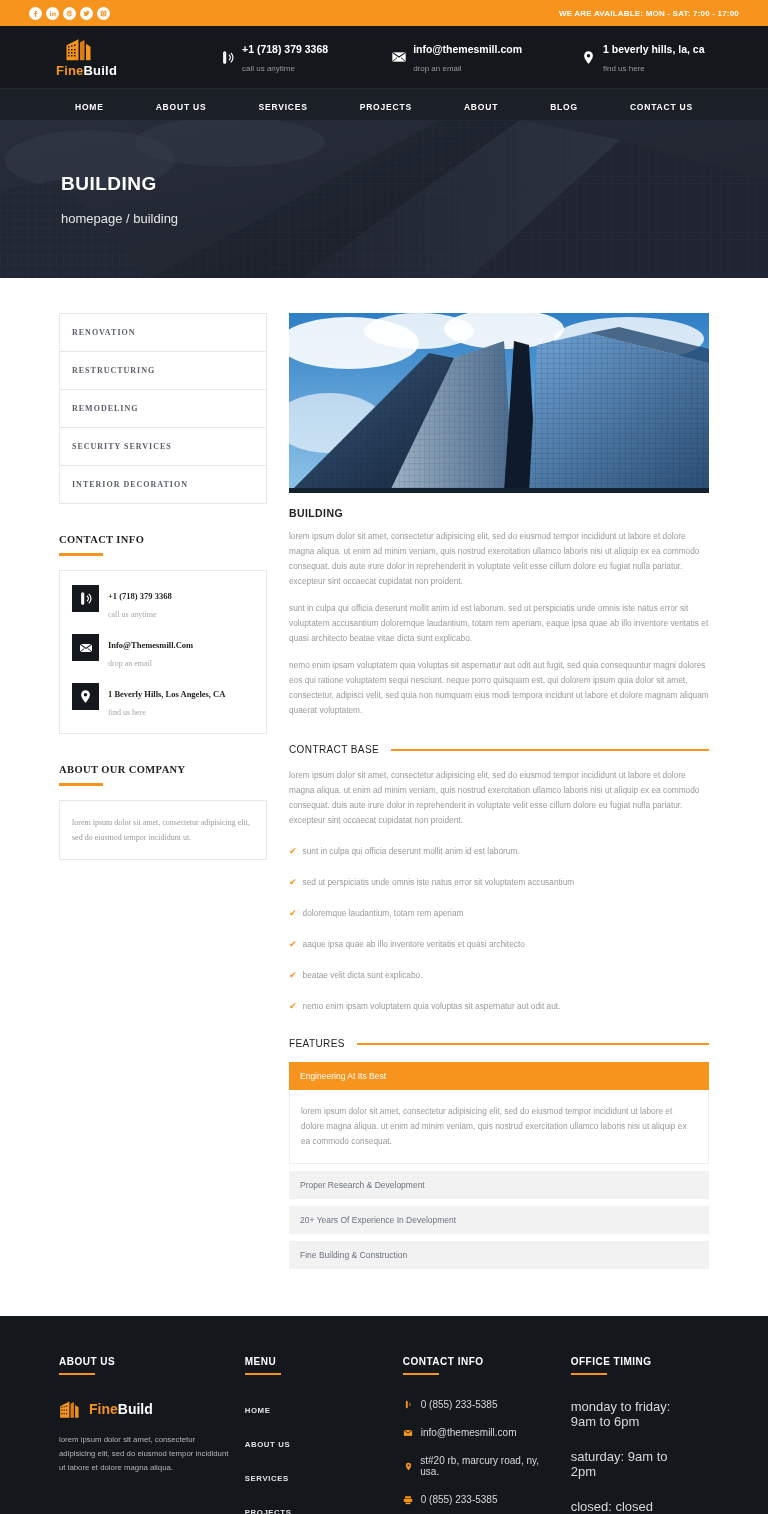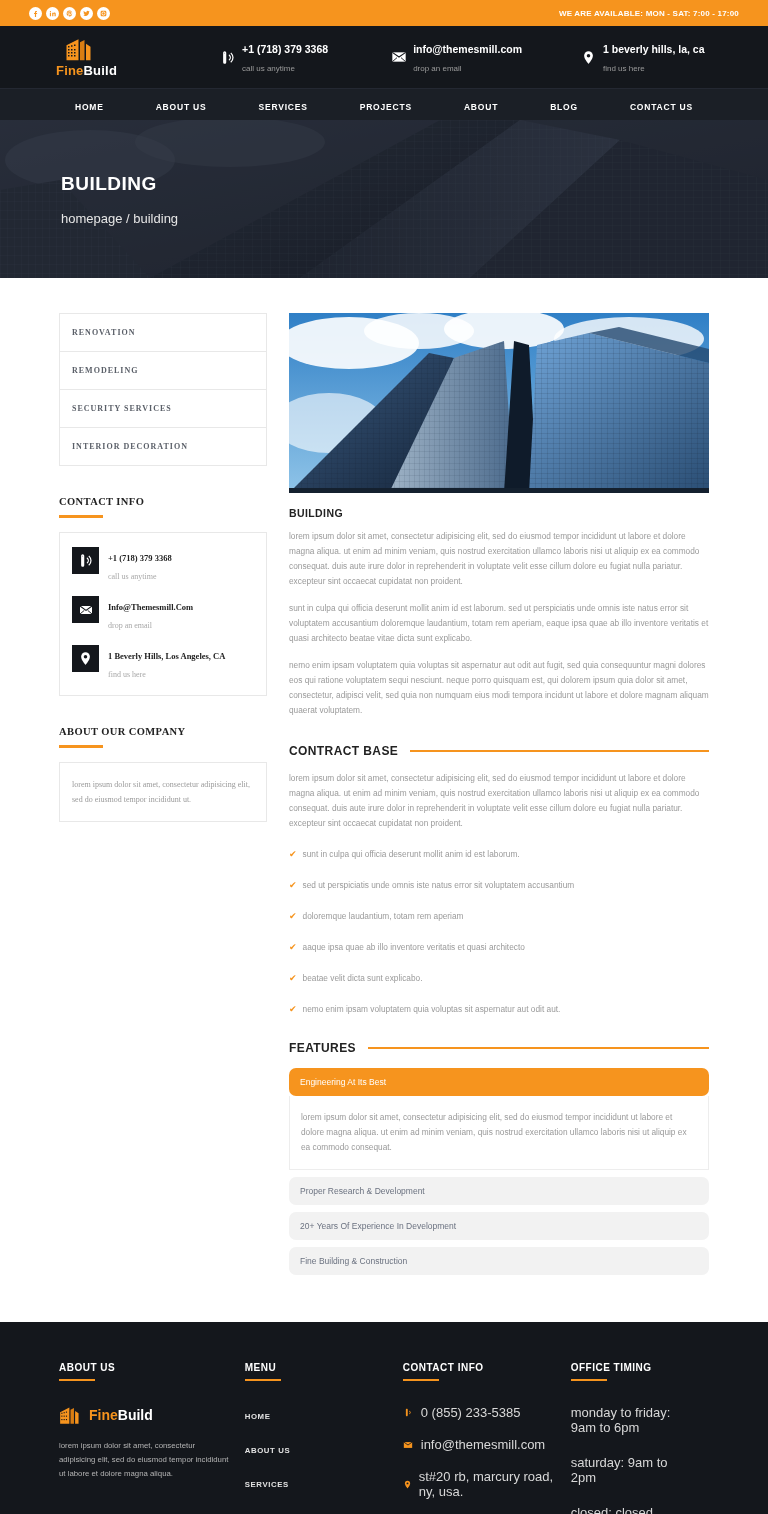--- a/index.html
+++ b/index.html
@@ -130,40 +130,39 @@
   .about-card p { font-size: 8px; color: #9a9a9a; line-height: 15px; }
 
   .main-img { width: 100%; height: 180px; display: block; }
 
   .sec-h {
     font-size: 10.5px; font-weight: bold; color: #222; letter-spacing: .4px;
     text-transform: uppercase; margin: 14px 0 10px;
   }
   .sec-h-rule { display: flex; align-items: center; gap: 12px; margin: 26px 0 13px; }
   .sec-h-rule .t {
-    font-size: 12px; font-weight: bold; color: #222; letter-spacing: .4px;
+    font-size: 10px; font-weight: normal; color: #222; letter-spacing: .4px;
     text-transform: uppercase; white-space: nowrap;
   }
   .sec-h-rule .line { flex: 1; height: 2px; background: #f6941e; }
 
   .para { font-size: 8.3px; color: #9a9a9a; line-height: 15px; margin-bottom: 12px; }
   .para:last-child { margin-bottom: 0; }
 
   .check-list { list-style: none; margin-top: 18px; }
   .check-list li {
     display: flex; align-items: flex-start; gap: 6px;
     font-size: 8.3px; color: #9a9a9a; margin-bottom: 20px;
   }
   .check-list li .ck { color: #f6941e; font-size: 9px; line-height: 11px; }
 
   .acc-item { margin-bottom: 7px; }
   .acc-head {
     padding: 9px 11px; font-size: 8.5px; color: #6b7280;
     background: #f2f2f2;
-    border-radius: 7px;
   }
   .acc-head.active { background: #f6941e; color: #ffffff; }
   .acc-body {
     border: 1px solid #ededed; border-top: none;
     padding: 14px 11px; font-size: 8.3px; color: #9a9a9a; line-height: 15px;
   }
 
   
   .footer { background: #14171c; padding: 40px 0 30px; }
   .footer-inner { width: 650px; margin: 0 auto; display: flex; }
@@ -182,21 +181,21 @@
   .fabout { font-size: 7.8px; color: #b4b4b4; line-height: 14px; }
   .fmenu { list-style: none; }
   .fmenu li { margin-bottom: 16px; }
   .fmenu li a {
     color: #e2e2e2; font-size: 7.8px; font-weight: bold; letter-spacing: .6px;
     text-decoration: none; text-transform: uppercase;
   }
   .fci { display: flex; align-items: center; gap: 7px; margin-bottom: 17px; }
   .fci .ic { width: 11px; display: flex; justify-content: center; }
   .fci .ic svg { fill: #f6941e; }
-  .fci span.tx { color: #d8d8d8; font-size: 13px; }
+  .fci span.tx { color: #d8d8d8; font-size: 10px; }
   .ftime { color: #d8d8d8; font-size: 13px; margin-bottom: 20px; }
 </style>
 </head>
 <body>
 
 <div class="topbar">
   <div class="topbar-inner">
     <div class="social-top">
       <a class="soc-circle">
         <svg viewBox="0 0 24 24">
@@ -359,20 +358,21 @@
     <h1>BUILDING</h1>
     <div class="crumb">homepage / building</div>
   </div>
 </div>
 
 <div class="wrap content">
 
   <div class="sidebar">
     <div class="cat-list" id="cat-list">
         <div class="cat-item">RENOVATION</div>
+        <div class="cat-item">RESTRUCTURING</div>
         <div class="cat-item">REMODELING</div>
         <div class="cat-item">SECURITY SERVICES</div>
         <div class="cat-item">INTERIOR DECORATION</div>
       </div>
 
     <div class="wid-title">CONTACT INFO</div>
     <div class="wid-rule"></div>
     <div class="contact-card">
       <div class="ci-row">
         <span class="ci-ic">

